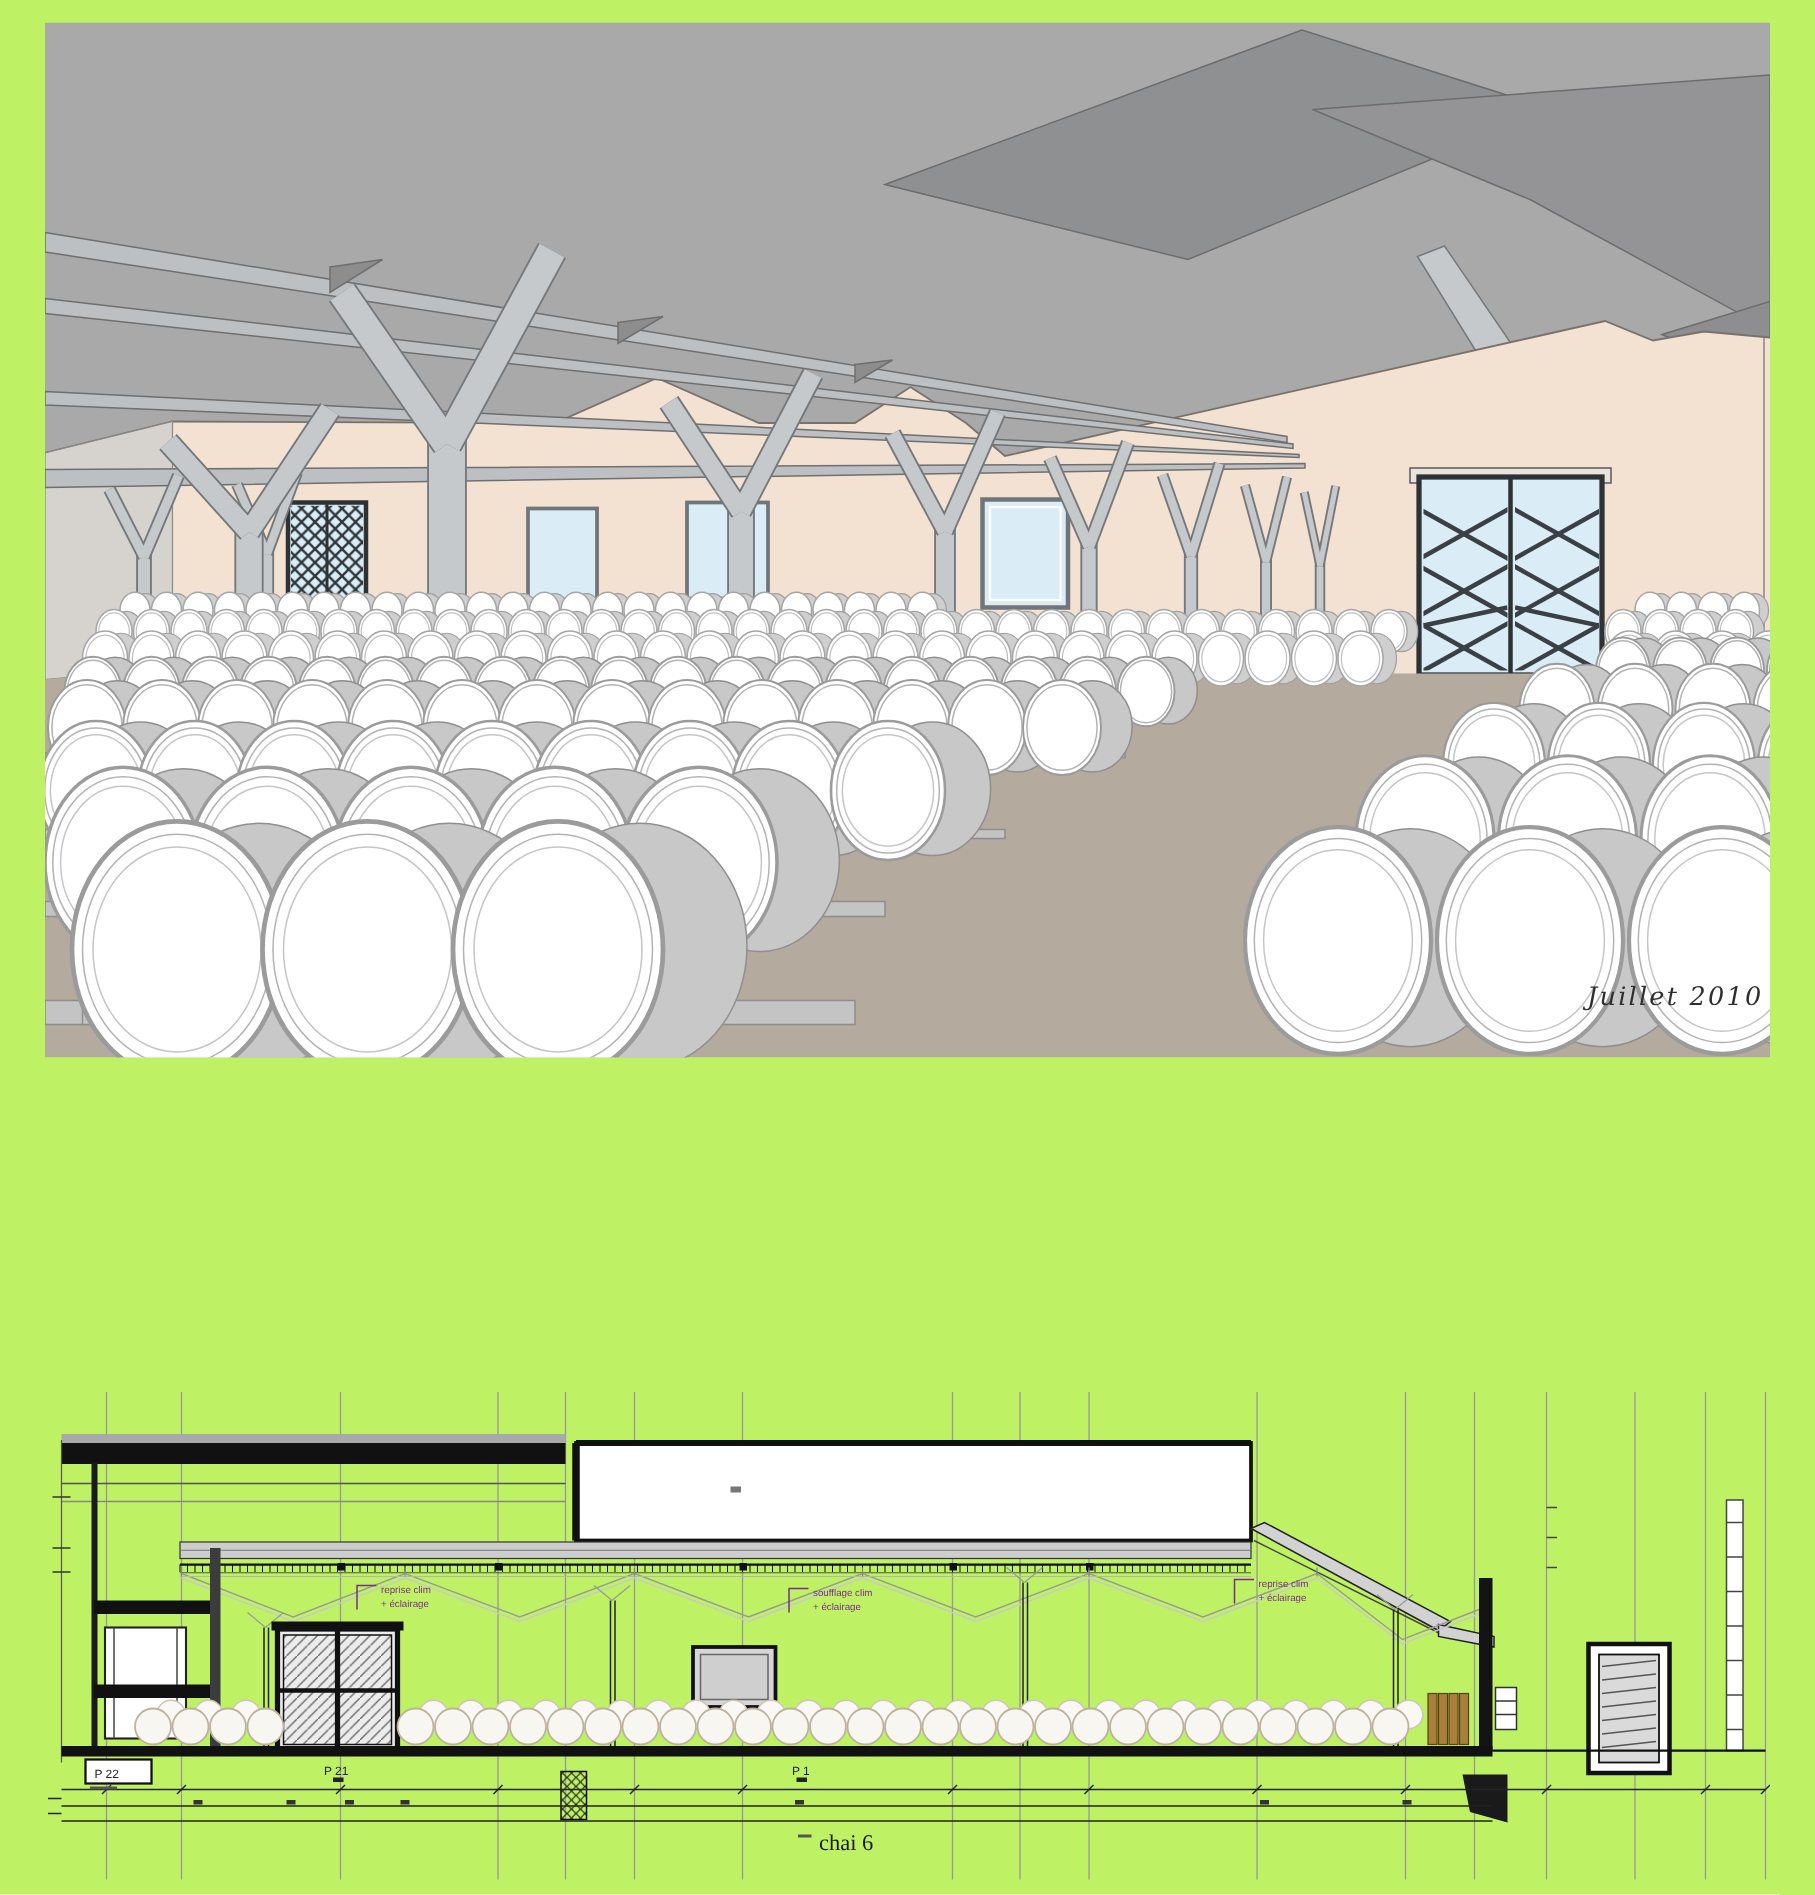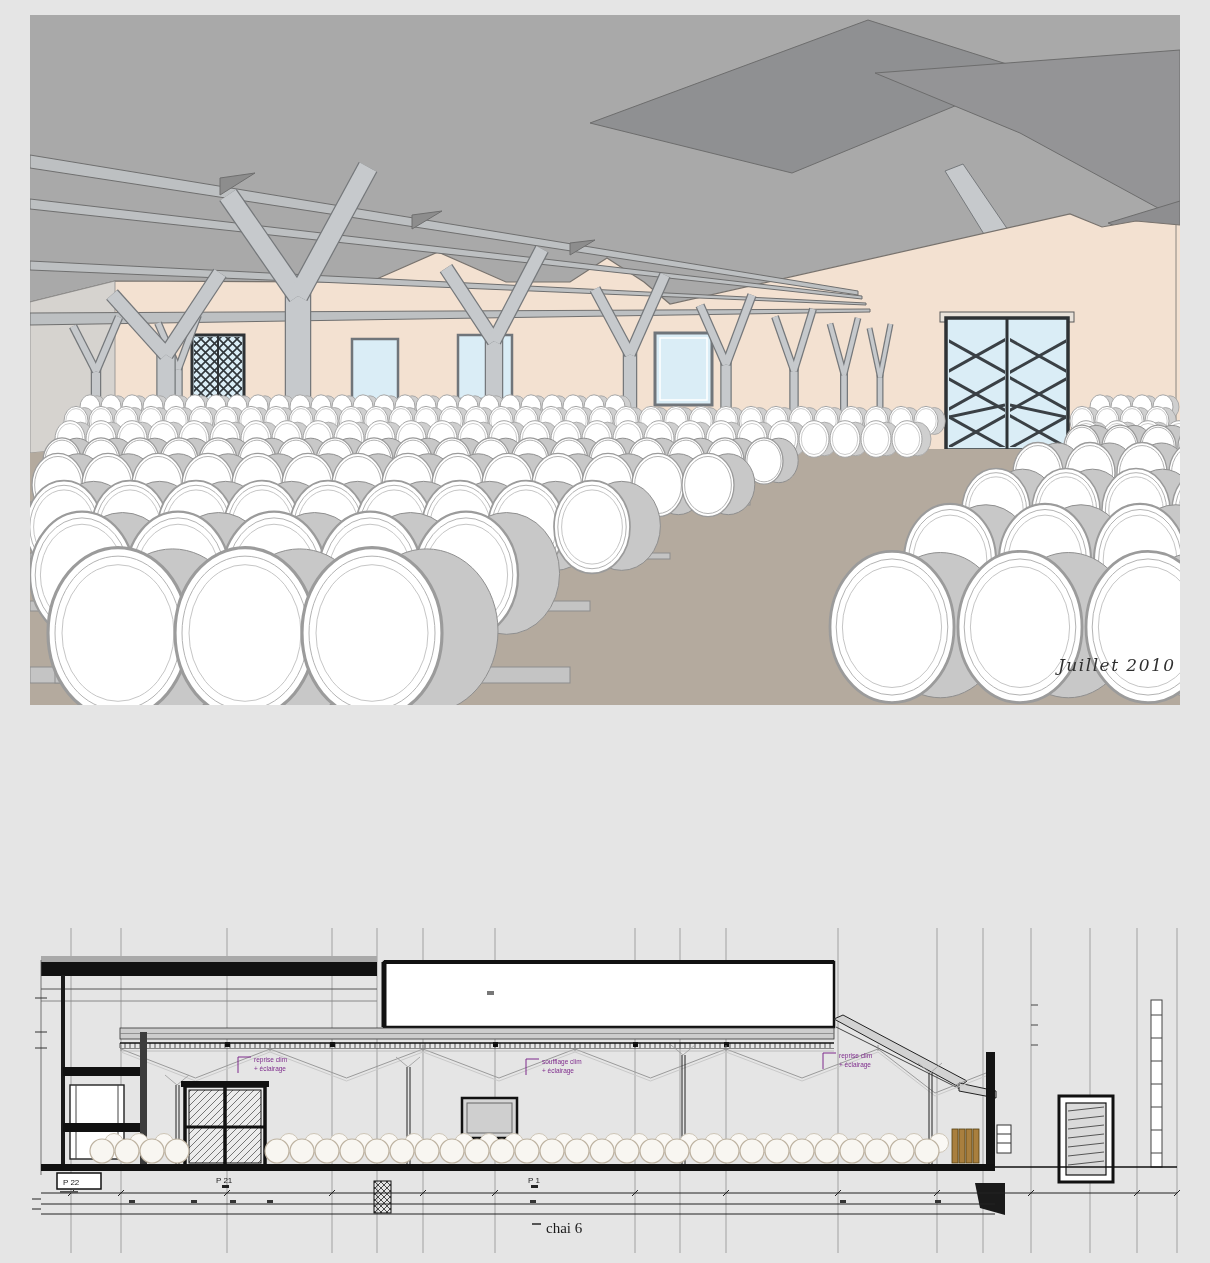--- a/index.html
+++ b/index.html
@@ -1,16 +1,16 @@
 <!DOCTYPE html>
 <html><head>
 <meta charset="utf-8">
 <style>
   html,body{margin:0;padding:0;background:#ffffff;}
-  .page{position:relative;width:1210px;height:1263px;background:#e5e5e5;overflow:hidden;
+  .page{position:relative;width:1210px;height:1263px;background:#bef264;overflow:hidden;
         font-family:"Liberation Sans",sans-serif;}
   #render-svg{position:absolute;left:30px;top:15px;}
   #section-svg{position:absolute;left:30px;top:915px;}
   .caption{position:absolute;left:1058px;top:655px;width:140px;
            font-family:"DejaVu Serif",serif;font-style:italic;font-size:17px;
            letter-spacing:1.5px;color:#2f2f2f;}
   svg text{font-family:"Liberation Sans",sans-serif;}
   .serif-label{font-family:"Liberation Serif",serif;}
 </style>
 </head>

